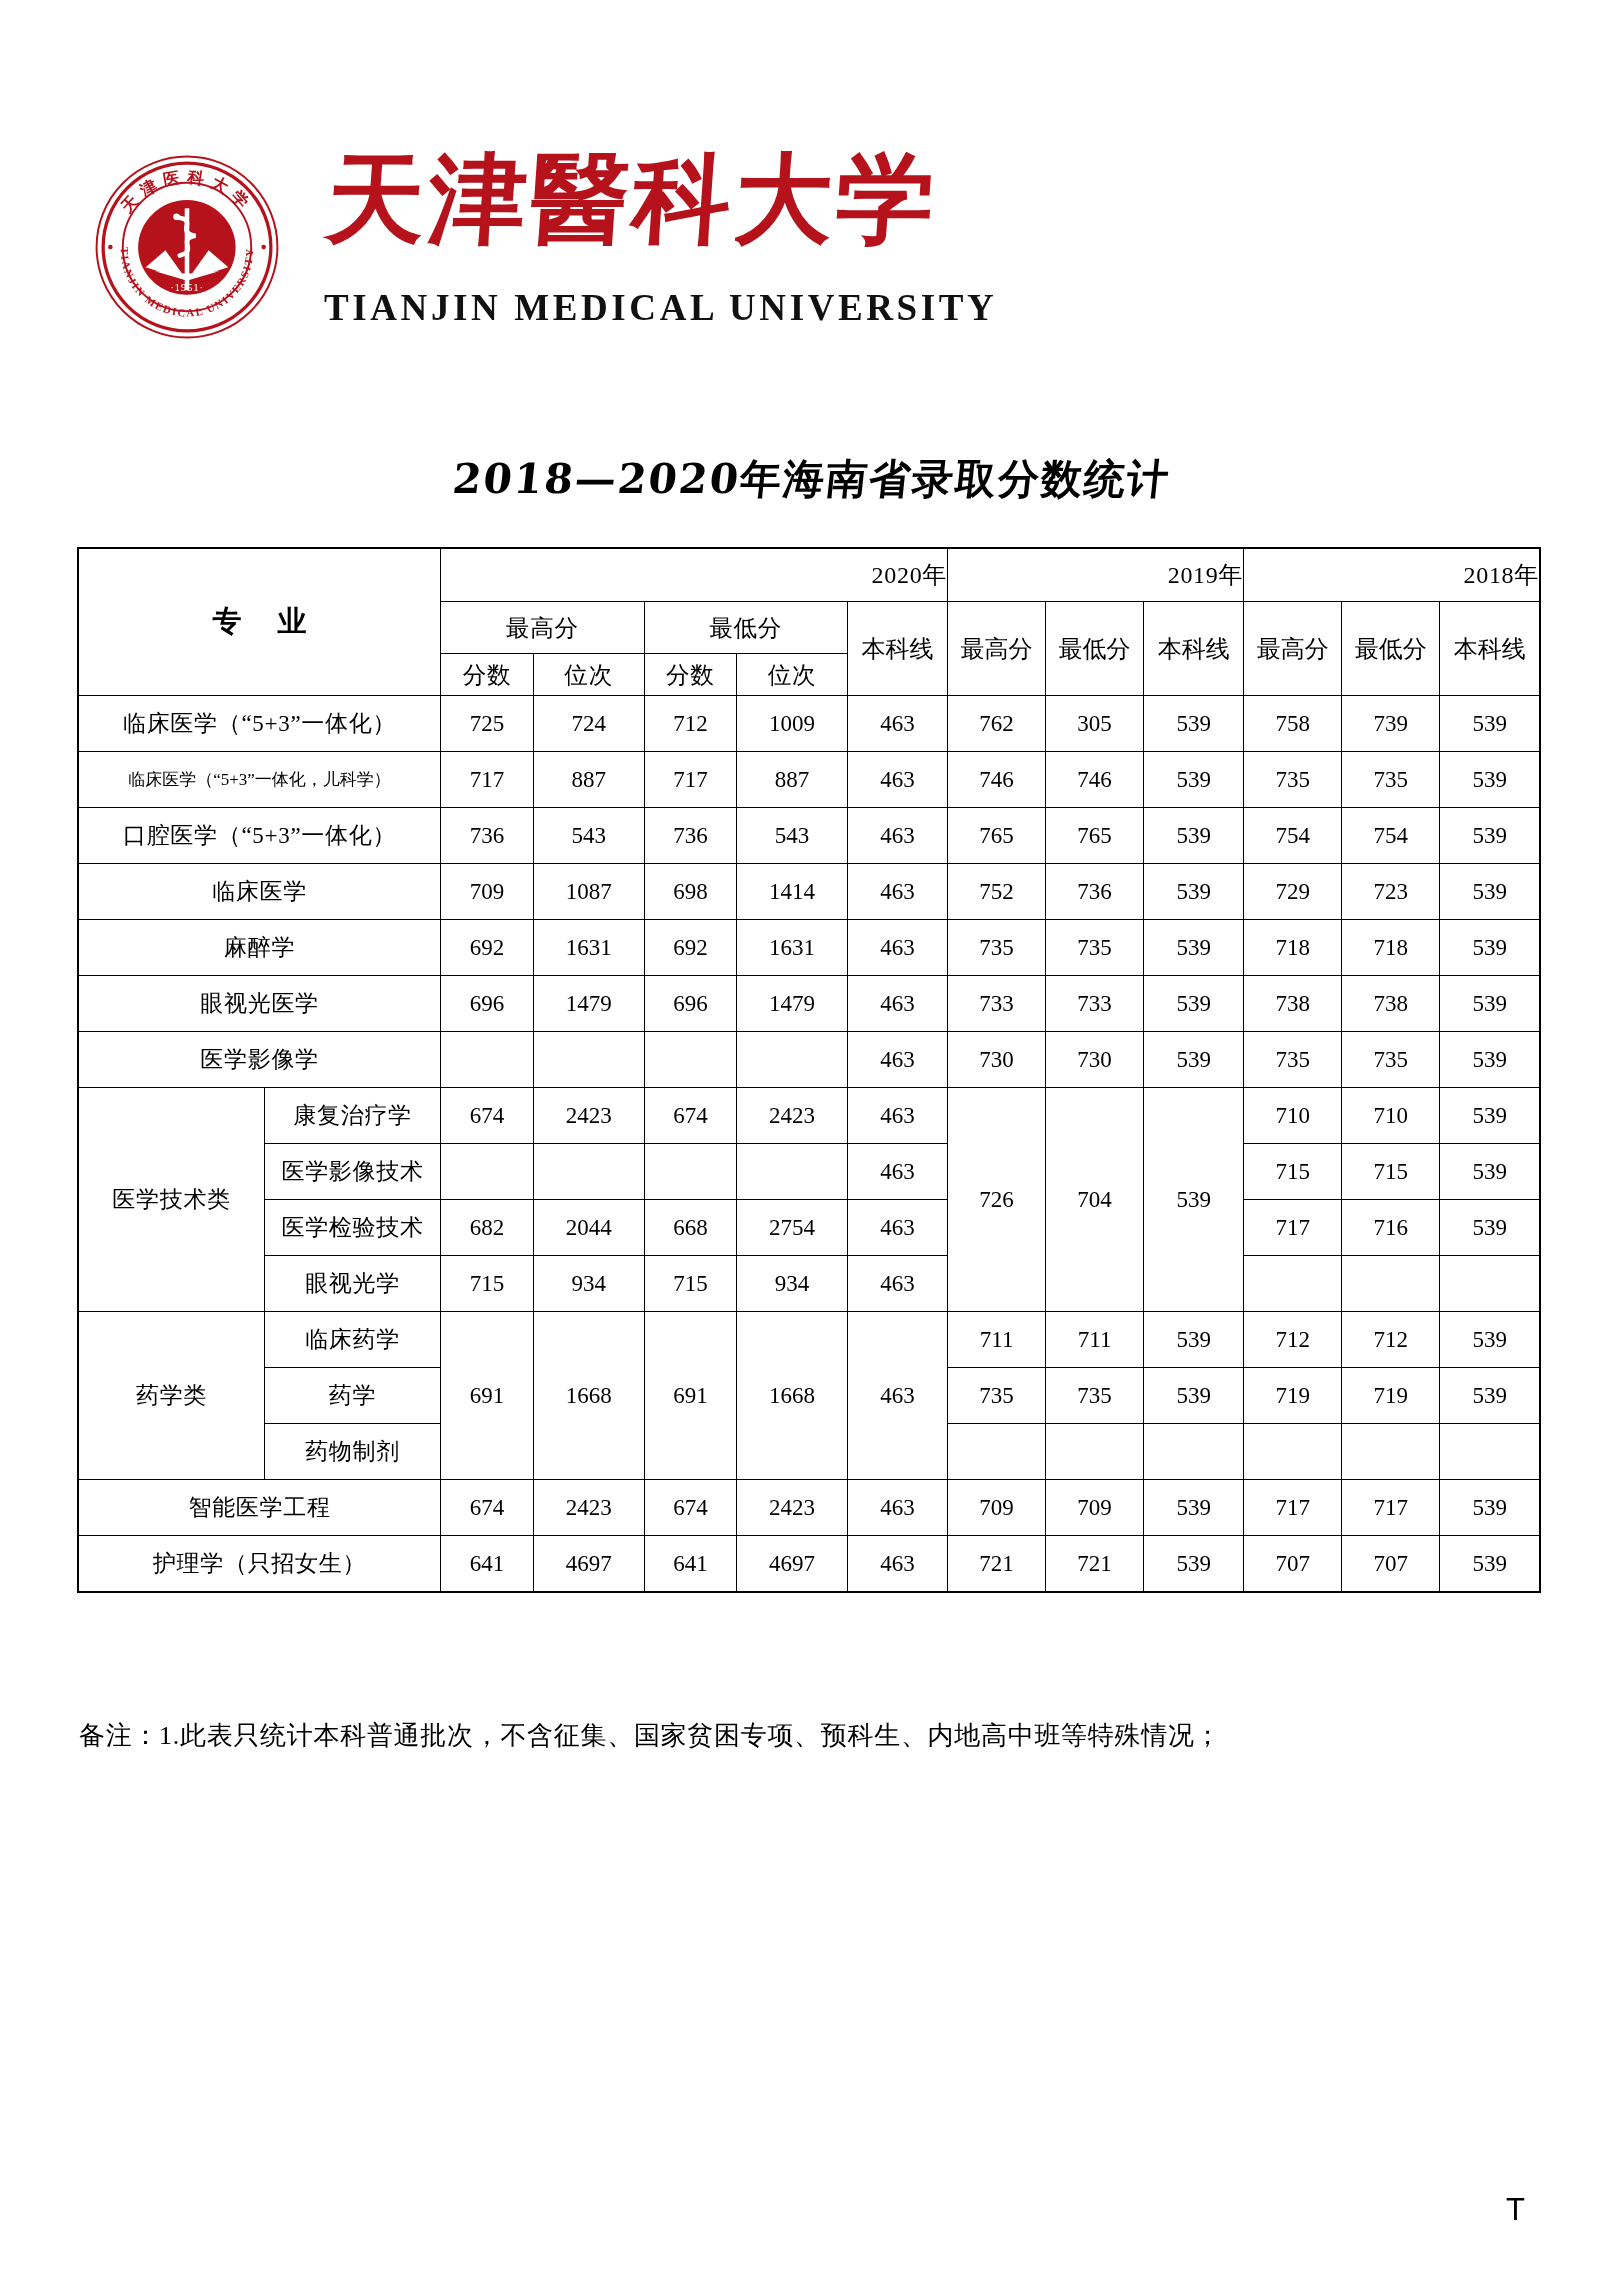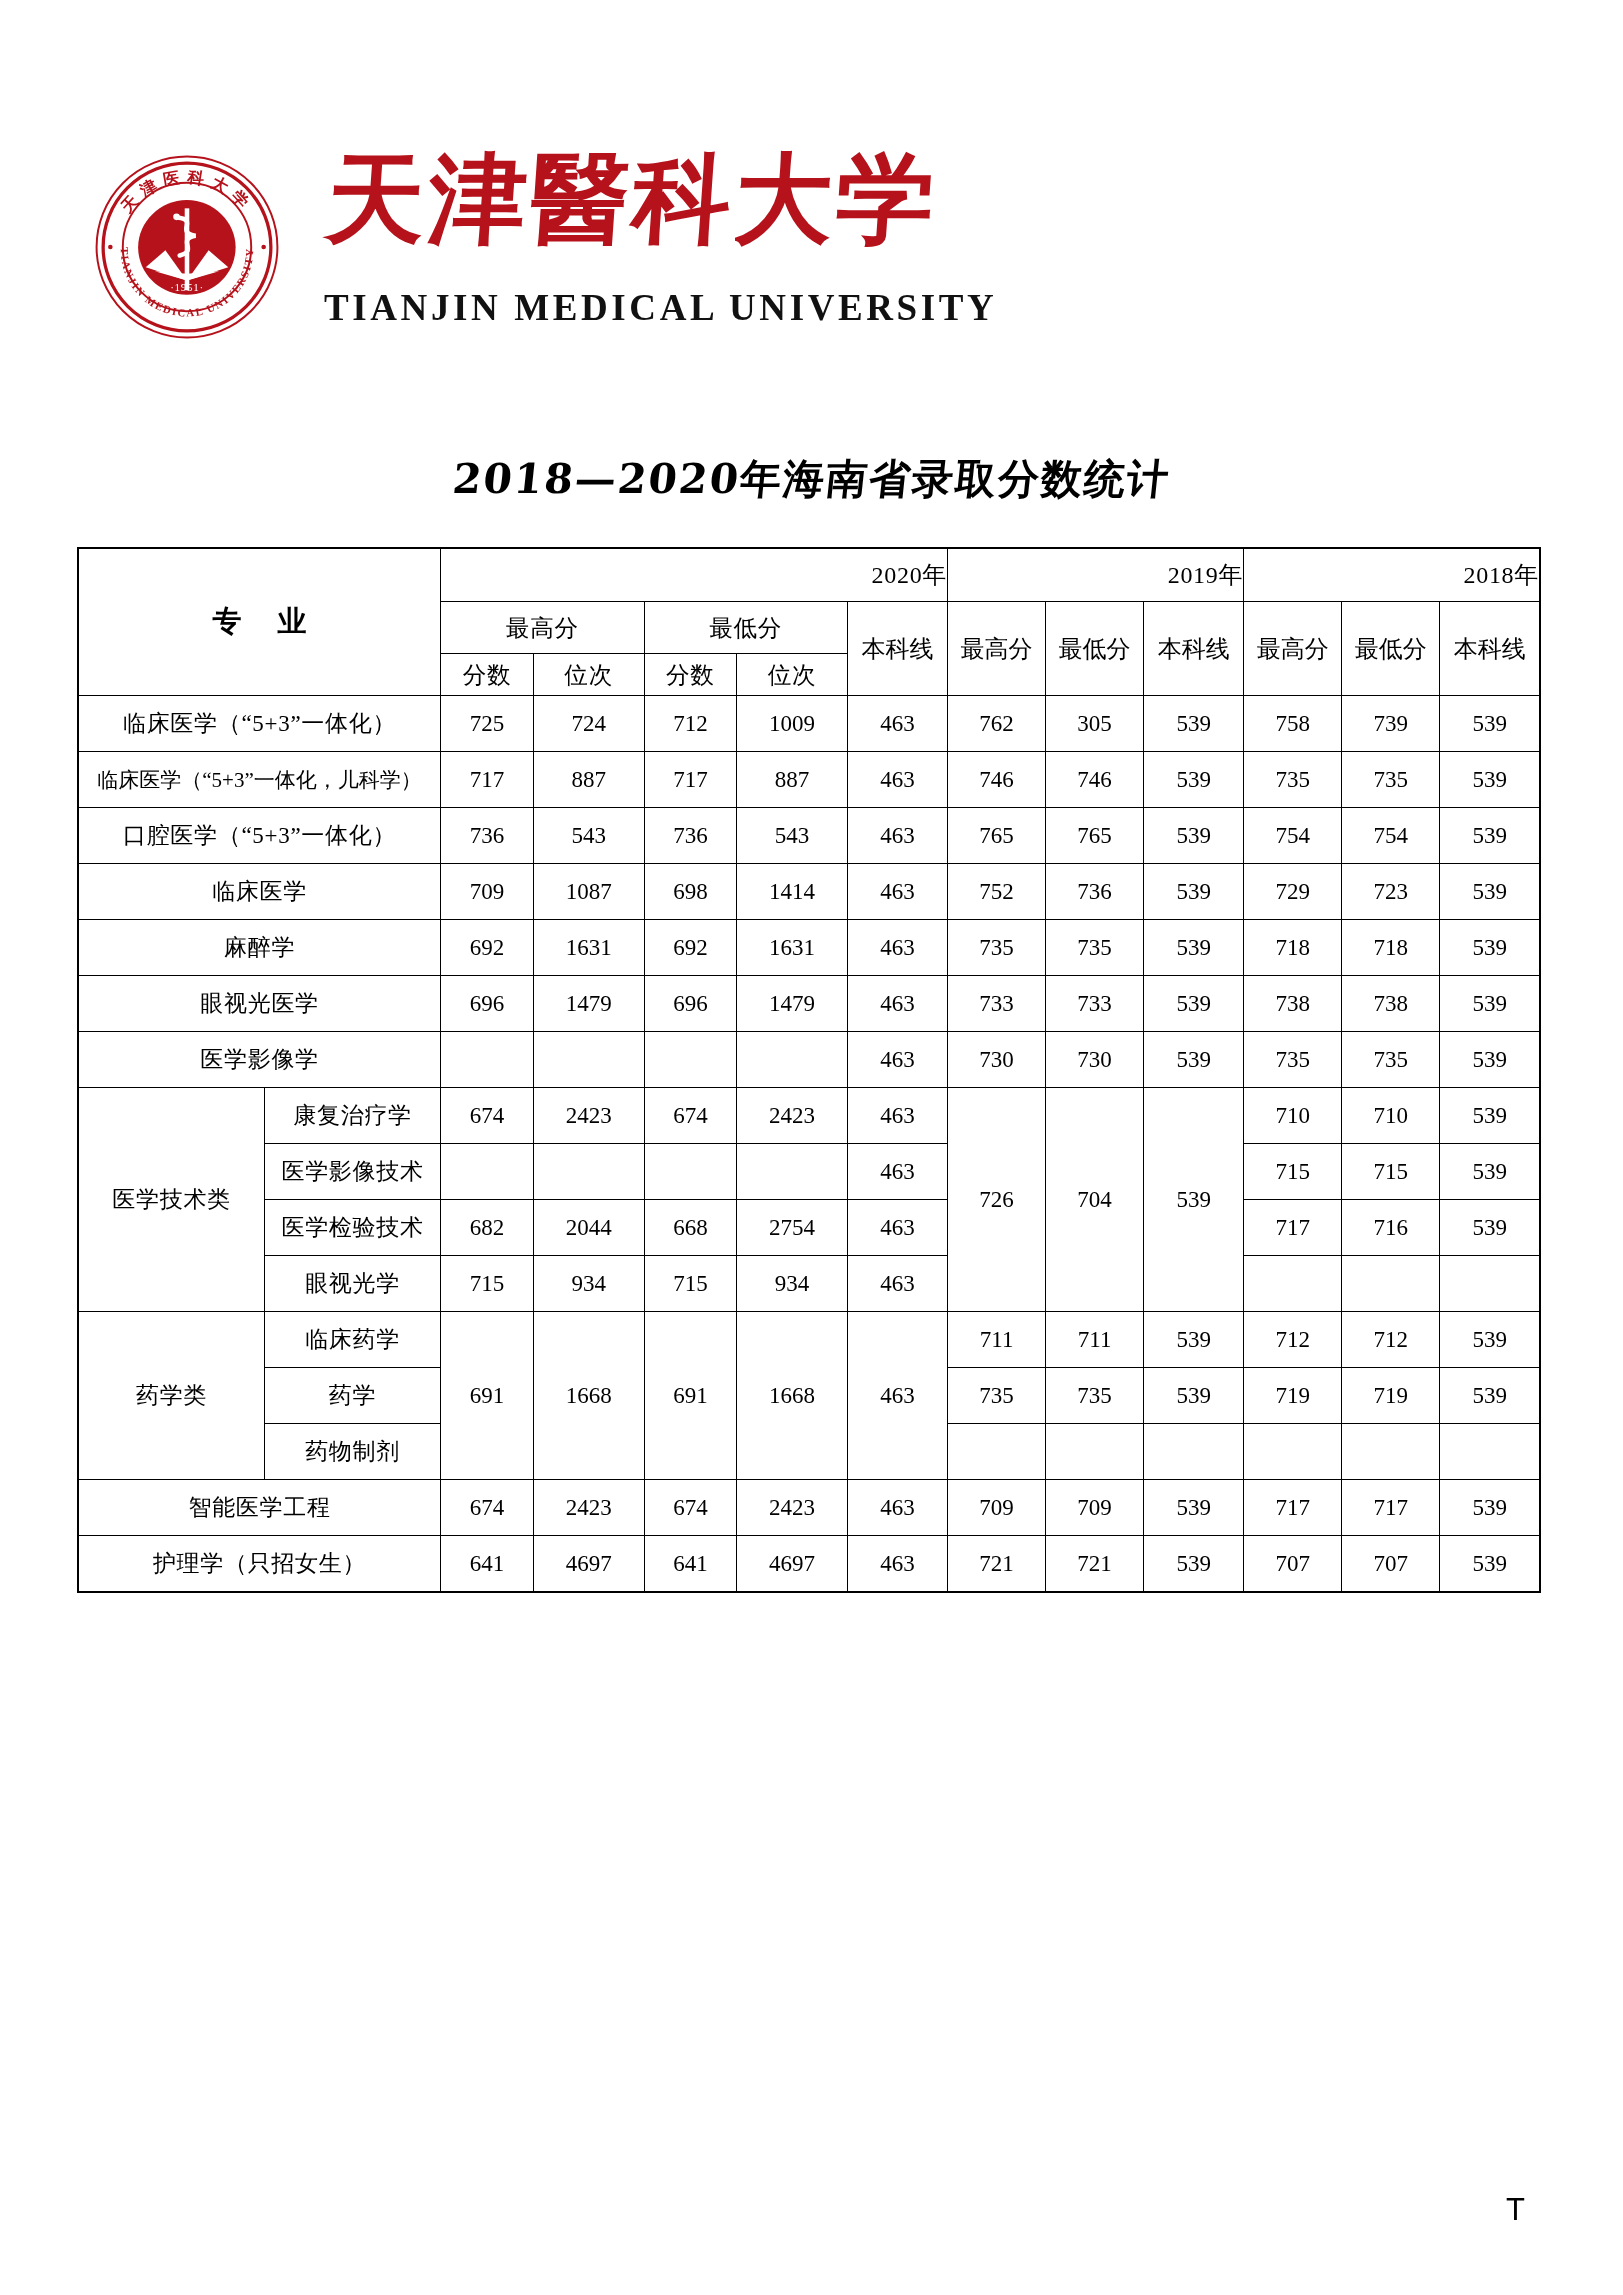--- a/index.html
+++ b/index.html
@@ -115,21 +115,21 @@
     letter-spacing: 14.4px;
     text-indent: 14.4px;
     font-weight: bold;
   }
   td.major {
     text-align: left;
     padding-left: 17px;
     font-size: 25px;
     letter-spacing: 0.7px;
   }
-  td.major.small { font-size: 21px; letter-spacing: 0px; margin-left: 18px; }
+  td.major.small { font-size: 17px; letter-spacing: 0px; margin-left: 18px; }
   td.group {
     text-align: left;
     padding-left: 17px;
     font-size: 25px;
     letter-spacing: 0.7px;
   }
   td.sub {
     text-align: left;
     padding-left: 17px;
     font-size: 25px;
@@ -472,16 +472,17 @@
       <td class="num">539</td>
       <td class="num">707</td>
       <td class="num">707</td>
       <td class="num">539</td>
     </tr>
   </tbody>
 </table>
 </div>
 
 <div class="notes">
+  <div class="line1">备注：1.此表只统计本科普通批次，不含征集、国家贫困专项、预科生、内地高中班等特殊情况；</div>
 </div>
 
 <div class="page-mark">T</div>
 
 
 </body></html>

